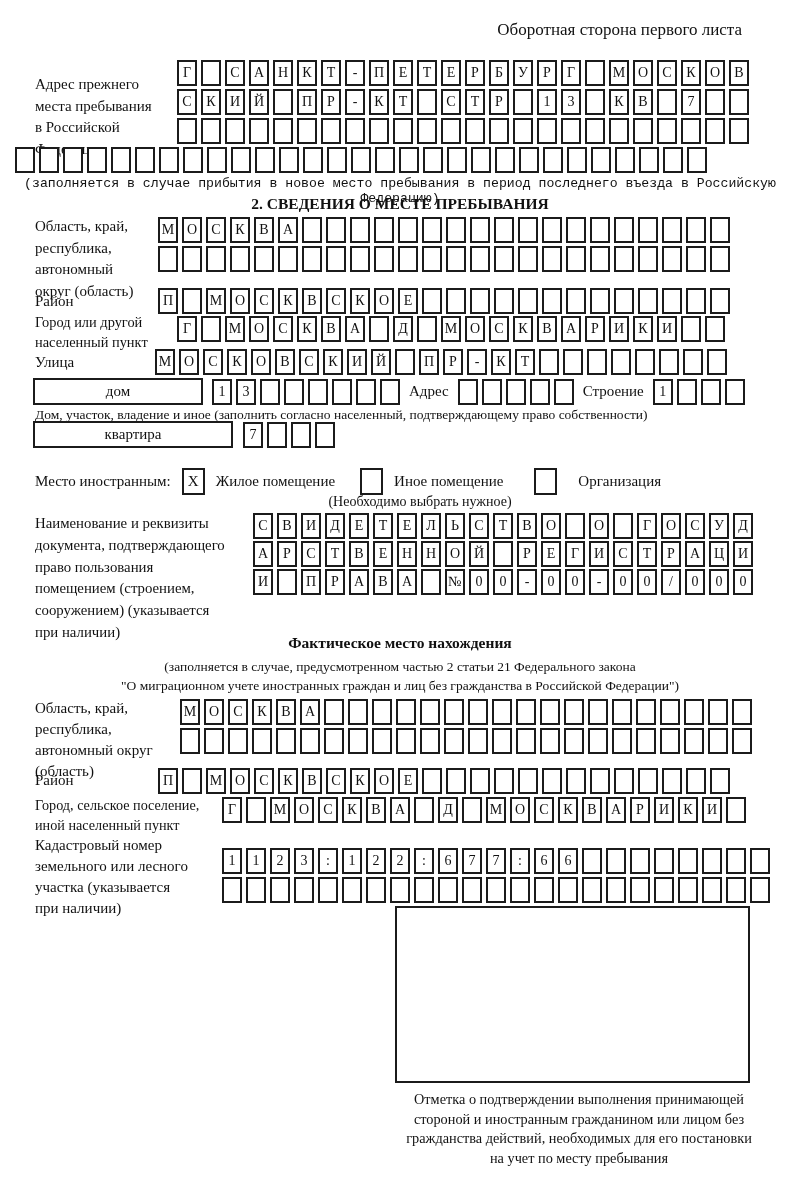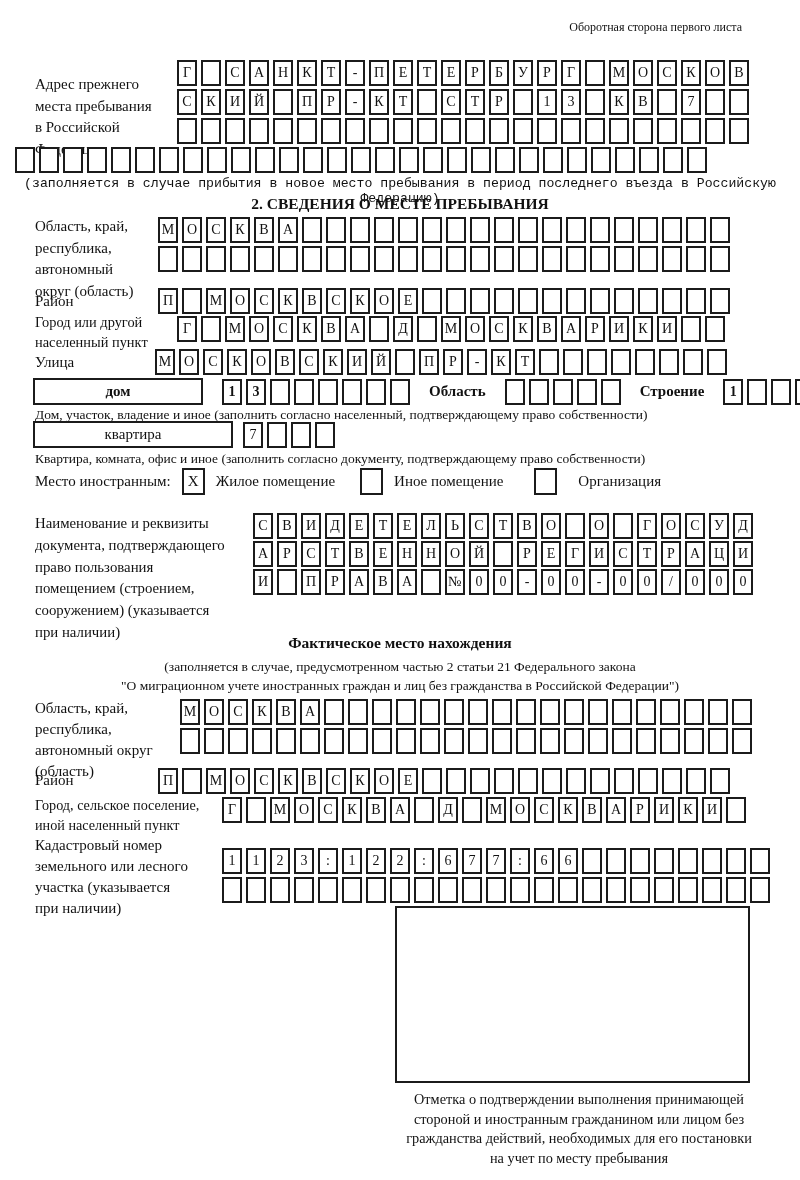--- a/index.html
+++ b/index.html
@@ -20,21 +20,21 @@
   .flexrow{display:flex;align-items:center;}
   .chk{box-sizing:border-box;width:23px;height:27px;border:2px solid #1b1b1b;background:#fff;
         display:flex;align-items:center;justify-content:center;font-size:15px;}
   .bigbox{box-sizing:border-box;border:2px solid #1b1b1b;background:#fff;}
 </style>
 </head>
 <body>
 
 <div id="page">
 
-  <div class="abs" style="top:20px;right:58px;font-size:12px;">Оборотная сторона первого листа</div>
+  <div class="abs" style="top:20px;right:58px;font-size:17px;">Оборотная сторона первого листа</div>
 
   <div class="abs lbl lines" style="top:62px;left:35px;margin-top:12px;">Адрес прежнего
 места пребывания
 в Российской
 Федерации</div>
   <div class="cellrow" style="top:60px;left:177px;">
       <span class="cell">Г</span>
       <span class="cell"></span>
       <span class="cell">С</span>
       <span class="cell">А</span>
@@ -280,33 +280,33 @@
       <span class="cell"></span>
       <span class="cell"></span>
       <span class="cell"></span>
       <span class="cell"></span>
       <span class="cell"></span>
       <span class="cell"></span>
       <span class="cell"></span>
       <span class="cell"></span>
     </div>
 
-  <div class="abs flexrow" style="top:378px;left:33px;right:33px;gap:19px;font-weight:bold;">
+  <div class="abs flexrow" style="top:378px;left:33px;right:33px;gap:9px;">
     <div class="boxfield" style="width:170px;flex:none;">дом</div>
     <div class="cellrow" style="position:static;">
         <span class="cell">1</span>
         <span class="cell">3</span>
         <span class="cell"></span>
         <span class="cell"></span>
         <span class="cell"></span>
         <span class="cell"></span>
         <span class="cell"></span>
         <span class="cell"></span>
       </div>
-    <div style="font-size:15px;flex:none;">Область</div>
+    <div style="font-size:15px;flex:none;">Адрес</div>
     <div class="cellrow" style="position:static;">
         <span class="cell"></span>
         <span class="cell"></span>
         <span class="cell"></span>
         <span class="cell"></span>
         <span class="cell"></span>
       </div>
     <div style="font-size:15px;flex:none;">Строение</div>
     <div class="cellrow" style="position:static;">
         <span class="cell">1</span>
@@ -319,31 +319,31 @@
 
   <div class="abs flexrow" style="top:421px;left:33px;gap:10px;">
     <div class="boxfield" style="width:200px;flex:none;">квартира</div>
     <div class="cellrow" style="position:static;">
         <span class="cell">7</span>
         <span class="cell"></span>
         <span class="cell"></span>
         <span class="cell"></span>
       </div>
   </div>
-  <div class="abs note" style="top:451px;left:35px;font-size:13.5px;">Квартира, комната, офис и иное (заполнить согласно документу, подтверждающему право собственности)</div>
 
   <div class="abs flexrow" style="top:468px;left:35px;gap:11px;font-size:15px;">
     <span>Место иностранным:</span>
     <span class="chk">X</span>
     <span>Жилое помещение</span>
     <span class="chk" style="margin-left:14px;"></span>
     <span>Иное помещение</span>
     <span class="chk" style="margin-left:20px;"></span>
     <span style="margin-left:10px;">Организация</span>
   </div>
+  <div class="abs" style="top:494px;left:160px;width:520px;text-align:center;font-size:14px;">(Необходимо выбрать нужное)</div>
 
   <div class="abs lines" style="top:513px;left:35px;font-size:14.8px;line-height:21.8px;">Наименование и реквизиты
 документа, подтверждающего
 право пользования
 помещением (строением,
 сооружением) (указывается
 при наличии)</div>
   <div class="cellrow" style="top:513px;left:253px;">
       <span class="cell">С</span>
       <span class="cell">В</span>

